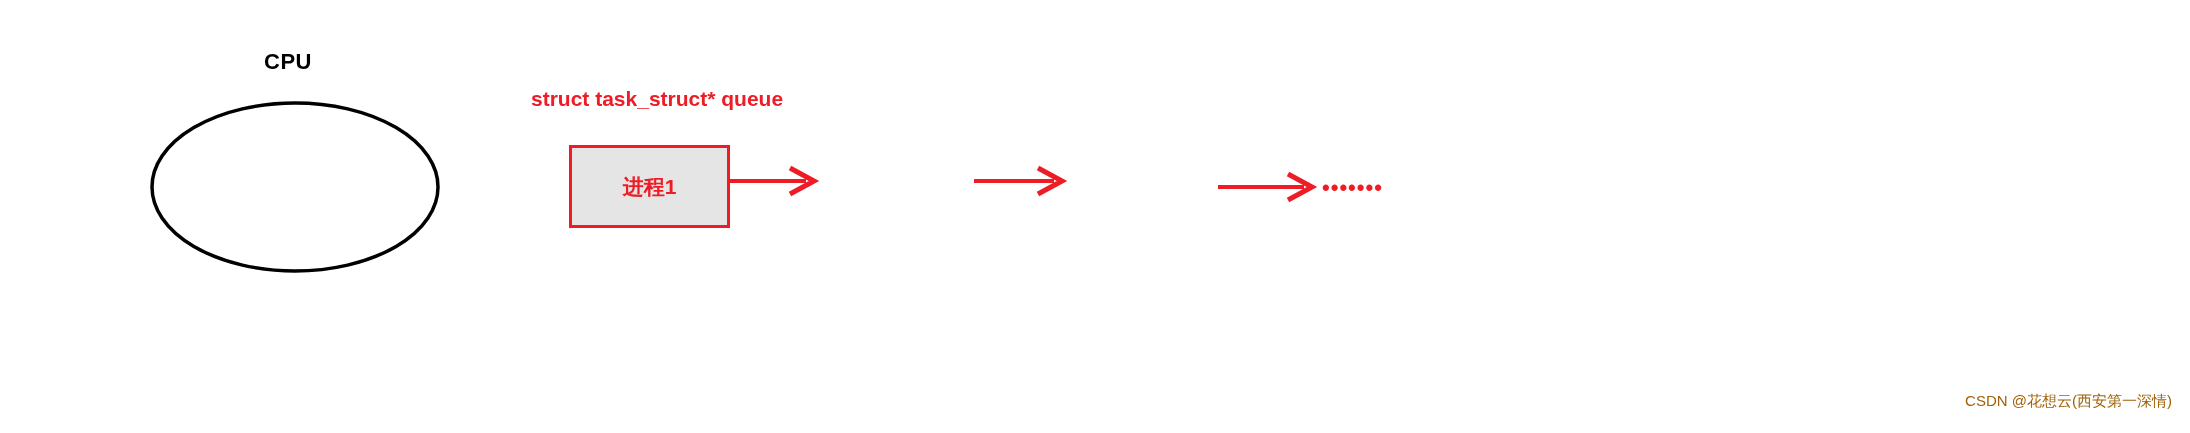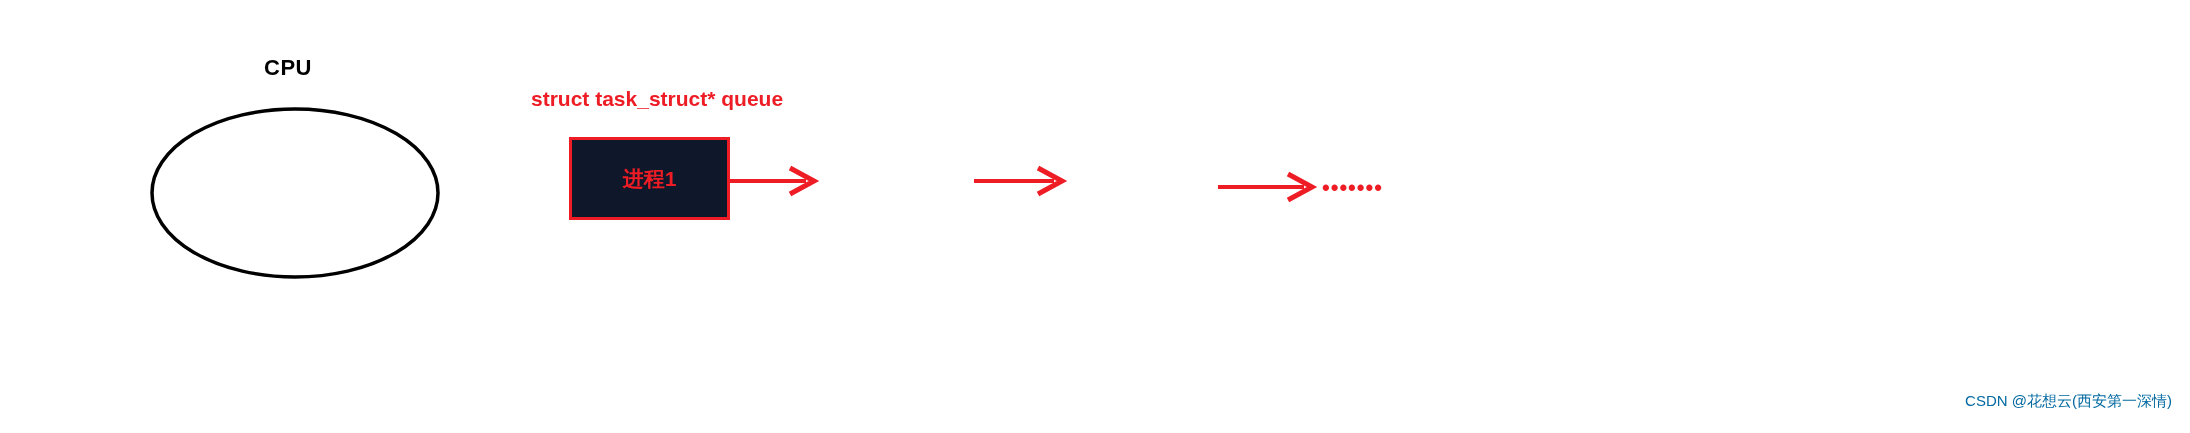--- a/index.html
+++ b/index.html
@@ -15,21 +15,21 @@
     width: 2190px;
     height: 433px;
     background: #ffffff;
     overflow: hidden;
   }
 
   
   #cpu-group {
     position: absolute;
     left: 0;
-    top: 11px;
+    top: 5px;
     width: 520px;
     height: 300px;
     text-decoration: underline;
   }
   #cpu-label {
     position: absolute;
     left: 228px;
     top: 44px;
     width: 120px;
     text-align: center;
@@ -60,24 +60,25 @@
     font-size: 21px;
     font-weight: bold;
     color: #ee1c25;
     white-space: nowrap;
   }
 
   .proc-box {
     position: absolute;
     box-sizing: border-box;
     border: 3px solid #ee1c25;
-    background: #0f172a;
+    background: #e5e5e5;
     display: flex;
     align-items: center;
     justify-content: center;
+    margin-top: 8px;
   }
   .proc-label {
     font-size: 21px;
     font-weight: bold;
     color: #ee1c25;
     white-space: nowrap;
   }
 
   #proc-box-1 { left: 569px;  top: 137px; width: 161px; height: 83px; }
   #proc-box-2 { left: 818px;  top: 136px; width: 158px; height: 86px; }
@@ -100,21 +101,21 @@
     letter-spacing: 1px;
     white-space: nowrap;
   }
 
   
   #watermark {
     position: absolute;
     right: 18px;
     bottom: 22px;
     font-size: 15px;
-    color: #0369a1;
+    color: #a16207;
     white-space: nowrap;
   }
 </style>
 </head>
 <body>
 
 <div id="canvas">
 
   <div id="cpu-group">
     <div id="cpu-label">CPU</div>

